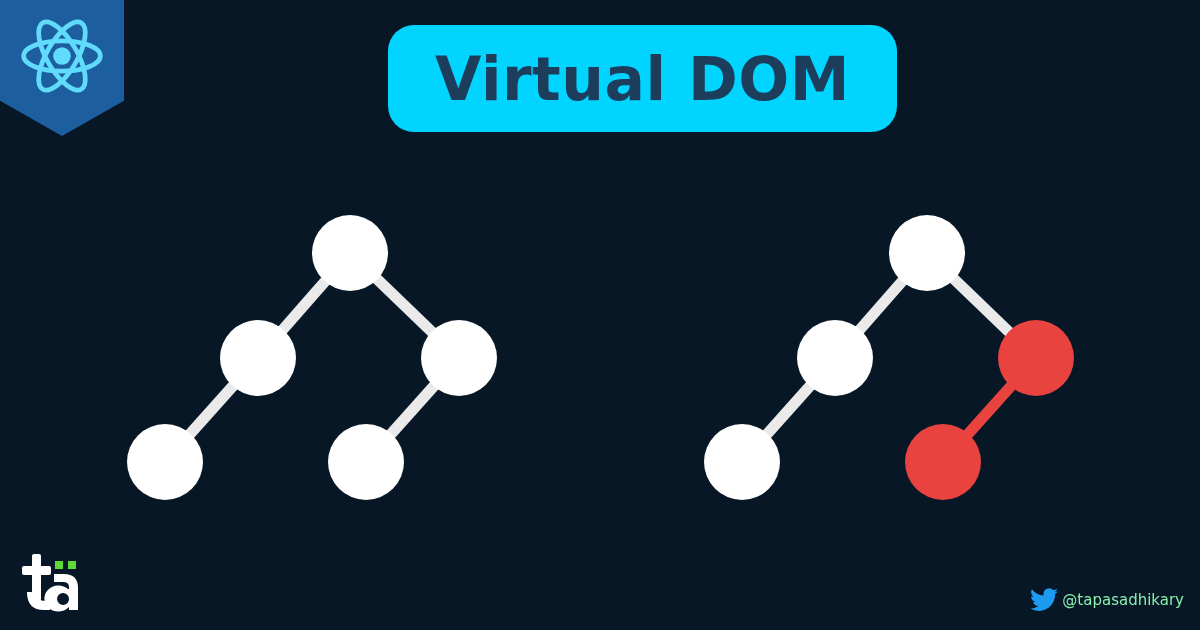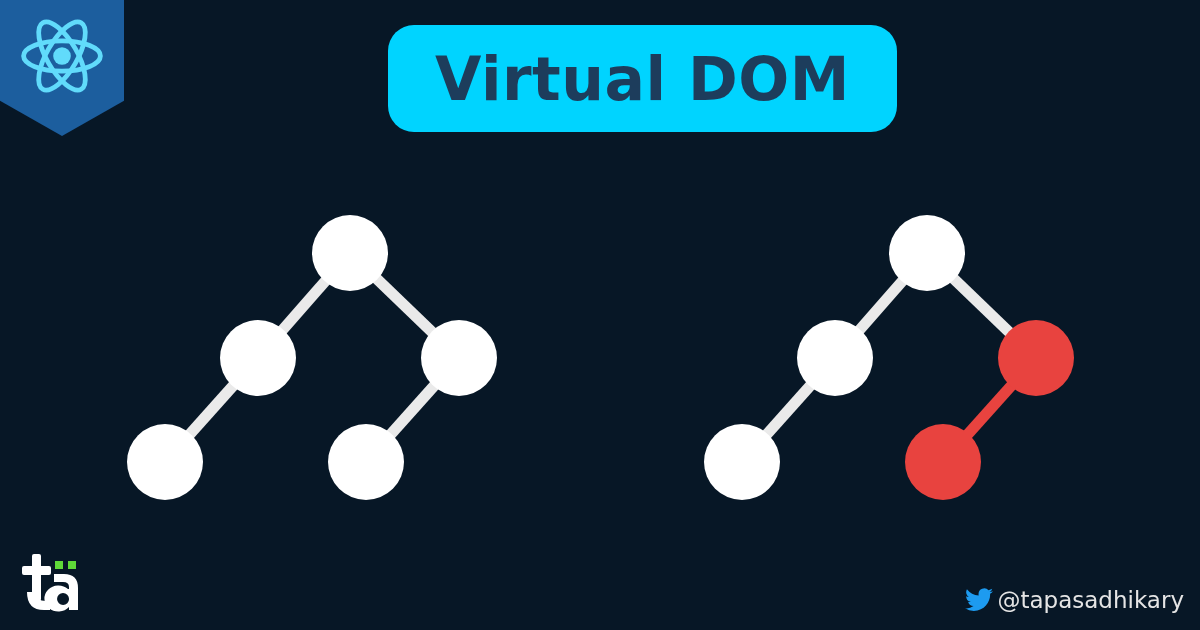--- a/index.html
+++ b/index.html
@@ -87,22 +87,22 @@
     position: absolute;
     right: 16px;
     top: 584px;
     height: 32px;
     display: flex;
     align-items: center;
     gap: 4px;
   }
   #twitter-handle .handle-text {
     font-family: "DejaVu Sans", sans-serif;
-    font-size: 23px;
-    color: #e5e5e5;
+    font-size: 15px;
+    color: #86efac;
     line-height: 1;
     white-space: nowrap;
   }
 </style>
 </head>
 <body>
 
 <div id="canvas">
 
   <div id="react-banner">

